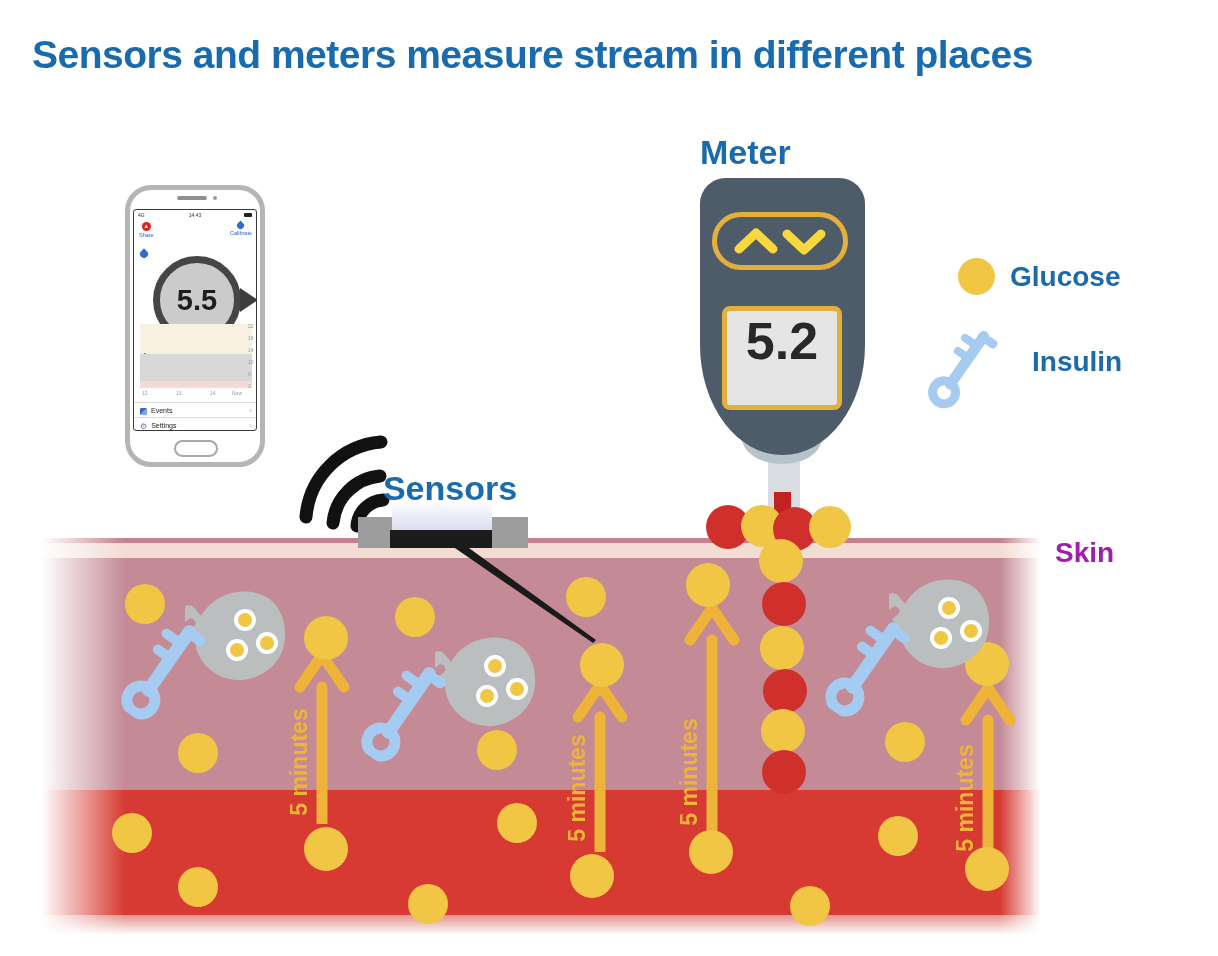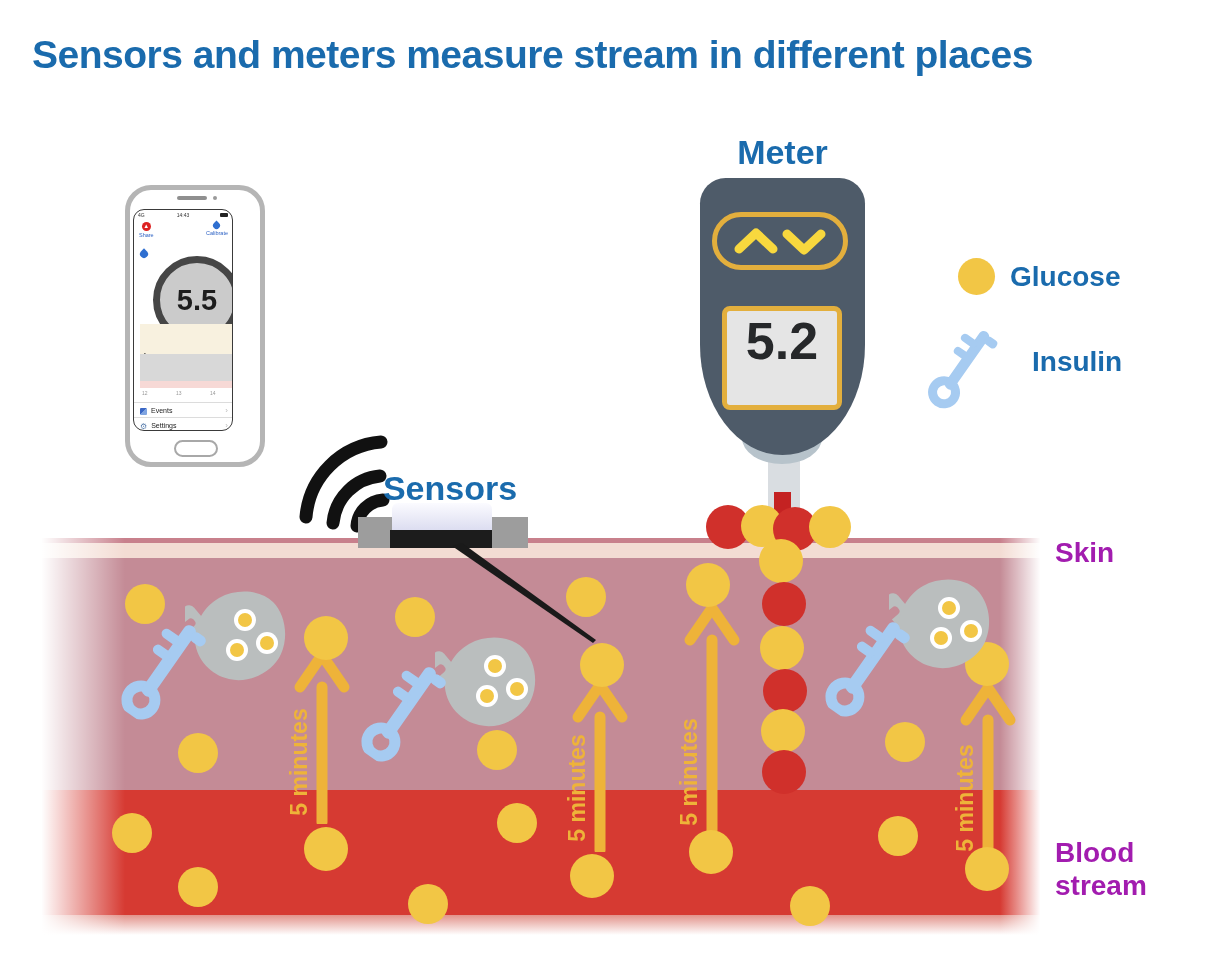--- a/index.html
+++ b/index.html
@@ -33,21 +33,21 @@
   .dot-red{background:#d0302b;}
   .arrow-label{position:absolute;font-size:23px;font-weight:bold;color:#eeb339;
                transform:translate(-50%,-50%) rotate(-90deg);white-space:nowrap;}
 
   
   .legend-dot{position:absolute;left:958px;top:258px;width:37px;height:37px;border-radius:50%;background:#f2c645;}
   .legend-glucose{position:absolute;left:1010px;top:261px;font-size:28px;}
   .legend-insulin{position:absolute;left:1032px;top:346px;font-size:28px;}
 
   
-  .meter-title{position:absolute;left:700px;top:133px;width:165px;text-align:center;font-size:34px;}
+  .meter-title{position:absolute;left:700px;top:133px;width:165px;text-align:left;font-size:34px;}
   .meter-strip{position:absolute;left:768px;top:424px;width:32px;height:102px;background:#d9dde1;border-radius:0 0 4px 4px;}
   .meter-strip-red{position:absolute;left:774px;top:492px;width:17px;height:32px;background:#c42222;}
   .meter-port{position:absolute;left:742px;top:412px;width:80px;height:52px;background:#b7c3cb;border-radius:50%;}
   .meter-body{position:absolute;left:700px;top:178px;width:165px;height:277px;background:#4e5b69;
               border-radius:26px 26px 84px 84px / 26px 26px 112px 112px;}
   .meter-buttons{position:absolute;left:712px;top:212px;width:136px;height:58px;border:5px solid #e3af3d;
                  border-radius:32px;box-sizing:border-box;}
   .meter-display{position:absolute;left:722px;top:306px;width:120px;height:104px;background:#e5e5e5;
                  border:5px solid #e3af3d;border-radius:8px;box-sizing:border-box;
                  display:flex;justify-content:center;}
@@ -58,22 +58,22 @@
   .sensor-base{position:absolute;left:358px;top:517px;width:170px;height:31px;background:#9d9d9d;}
   .sensor-cap{position:absolute;left:392px;top:503px;width:100px;height:30px;border-radius:6px 6px 0 0;
               background:linear-gradient(to bottom,#fbfbff,#d9daef);}
   .sensor-bar{position:absolute;left:390px;top:530px;width:102px;height:18px;background:#1c1c1c;}
 
   
   .phone{position:absolute;left:125px;top:185px;width:140px;height:282px;background:#fff;
          border:5px solid #b5b5b5;border-radius:26px;box-sizing:border-box;}
   .phone-speaker{position:absolute;left:47px;top:6px;width:30px;height:4px;background:#8f8f8f;border-radius:2px;}
   .phone-speaker-dot{position:absolute;left:83px;top:6px;width:4px;height:4px;background:#9a9a9a;border-radius:50%;}
-  .phone-screen{position:absolute;left:3px;top:19px;width:100px;height:222px;border:1.5px solid #3a3a3a;
-                border-radius:11px;box-sizing:border-box;background:#fff;overflow:hidden;}
+  .phone-screen{position:absolute;left:3px;top:19px;width:124px;height:222px;border:1.5px solid #3a3a3a;
+                border-radius:3px;box-sizing:border-box;background:#fff;overflow:hidden;}
   .ps-status{position:absolute;left:0;top:1px;width:100%;height:8px;font-size:5px;color:#333;}
   .ps-status .net{position:absolute;left:4px;top:1px;}
   .ps-status .time{position:absolute;left:0;width:100%;text-align:center;top:1px;}
   .ps-batt{position:absolute;right:4px;top:2px;width:8px;height:4px;background:#222;border-radius:1px;}
   .ps-share{position:absolute;left:5px;top:12px;font-size:5.5px;color:#2d62c4;text-align:center;}
   .ps-cal{position:absolute;right:4px;top:12px;font-size:5.5px;color:#2d62c4;text-align:center;}
   .icon-share{display:block;margin:0 auto 1px;width:9px;height:9px;border-radius:50%;background:#d22;
               color:#fff;font-size:6px;line-height:9px;text-align:center;}
   .drop{display:block;margin:0 auto 1px;width:7px;height:7px;background:#2f6fd0;
         border-radius:0 50% 50% 50%;transform:rotate(45deg);}
@@ -268,24 +268,20 @@
       <circle cx="22" cy="100" r="14" fill="none" stroke="#a6cbf1" stroke-width="11"></circle>
       <rect x="16" y="10" width="13" height="84" rx="6" fill="#a6cbf1"></rect>
       <rect x="26" y="12" width="16" height="11" rx="5" fill="#a6cbf1"></rect>
       <rect x="0" y="26" width="22" height="10" rx="5" fill="#a6cbf1"></rect>
       <rect x="2" y="44" width="20" height="10" rx="5" fill="#a6cbf1"></rect>
     </g>
   </svg>
   <div class="legend-insulin blue">Insulin</div>
 
   <div class="layer-label" style="left:1055px;top:536px">Skin</div>
-  <div class="layer-label" style="left:1055px;top:836px">
-    <div>Blood</div>
-    <div>stream</div>
-  </div>
 
   <div class="phone">
     <div class="phone-speaker"></div>
     <div class="phone-speaker-dot"></div>
     <div class="phone-screen">
       <div class="ps-status">
         <span class="net">4G</span>
         <span class="time">14:43</span>
         <span class="ps-batt"></span>
       </div>

